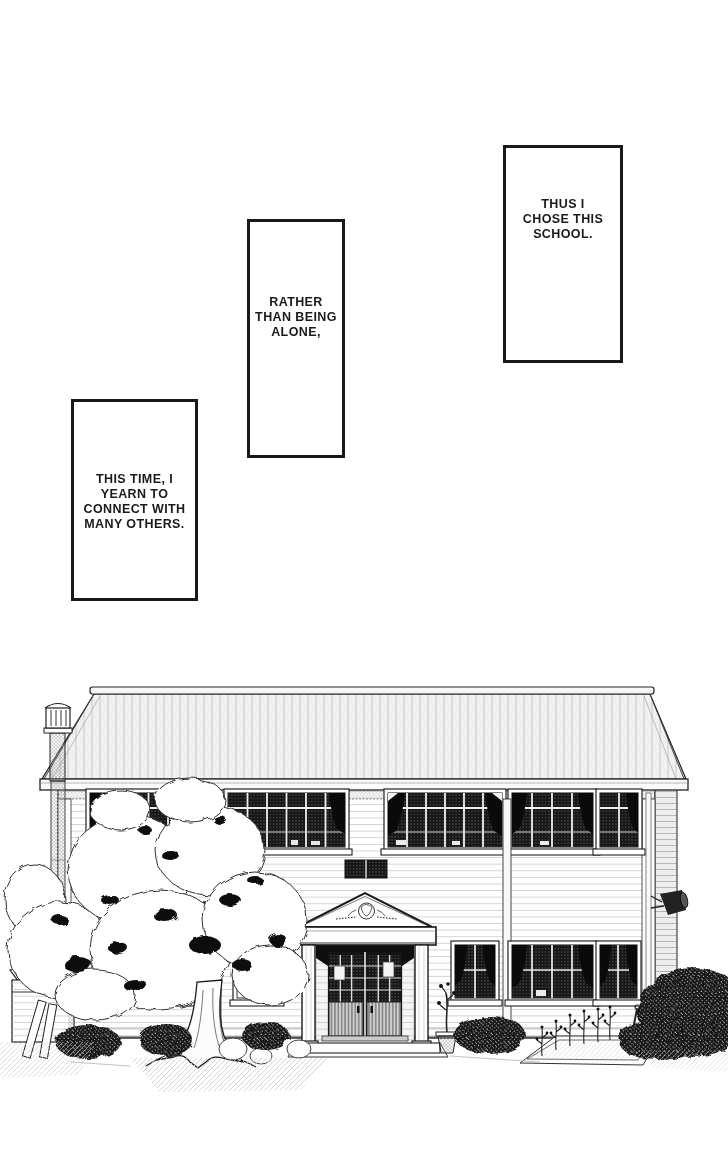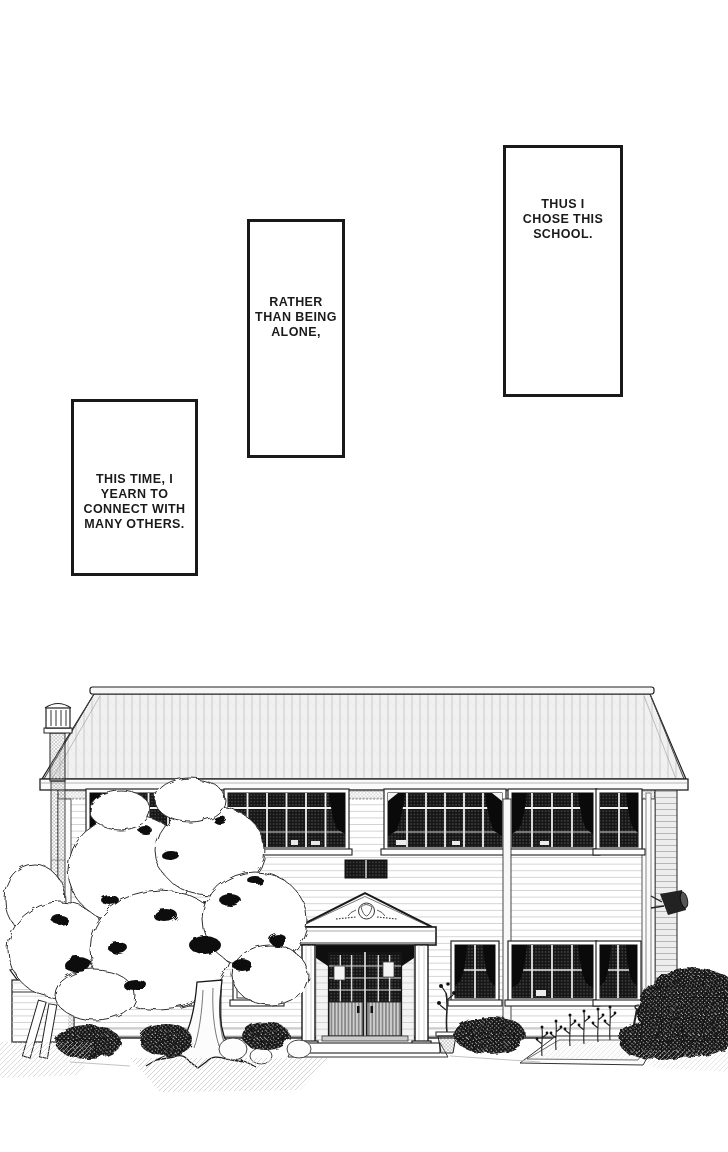--- a/index.html
+++ b/index.html
@@ -21,25 +21,25 @@
     position:absolute;
     left:0;right:0;
     text-align:center;
     white-space:pre-line;
     font-weight:700;
     font-size:12.5px;
     line-height:15px;
     letter-spacing:0.4px;
     color:#1a1a1a;
   }
-  #panel-thus   {left:503px;top:145px;width:120px;height:252px;}
+  #panel-thus   {left:503px;top:145px;width:120px;height:218px;}
   #panel-thus   .panel-text{top:49px;}
   #panel-rather {left:247px;top:219px;width:98px;height:239px;}
   #panel-rather .panel-text{top:73px;}
-  #panel-this-time{left:71px;top:399px;width:127px;height:177px;}
+  #panel-this-time{left:71px;top:399px;width:127px;height:202px;}
   #panel-this-time .panel-text{top:70px;}
   .scene{position:absolute;left:0;top:650px;width:728px;height:470px;}
 </style>
 </head>
 <body>
 
 <div class="page">
 
   <div class="panel" id="panel-thus">
     <div class="panel-text">THUS I

